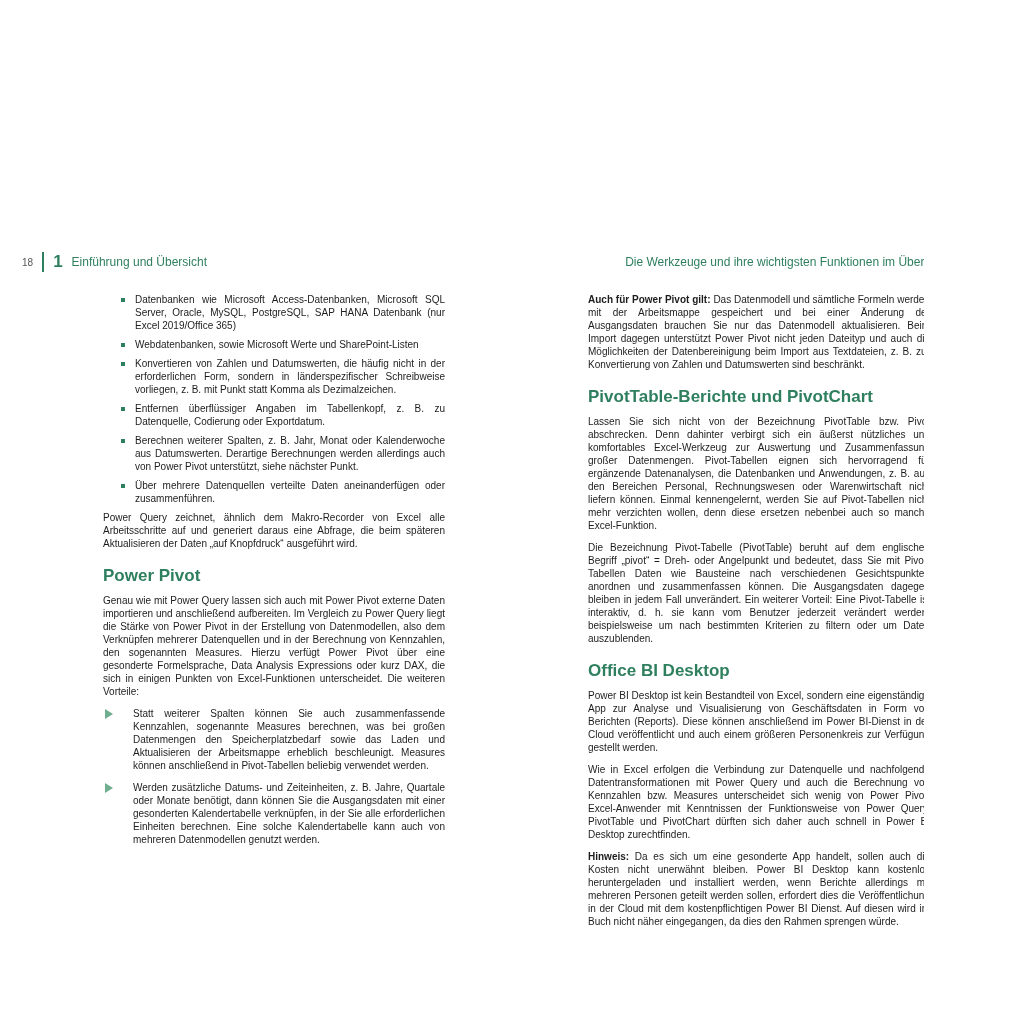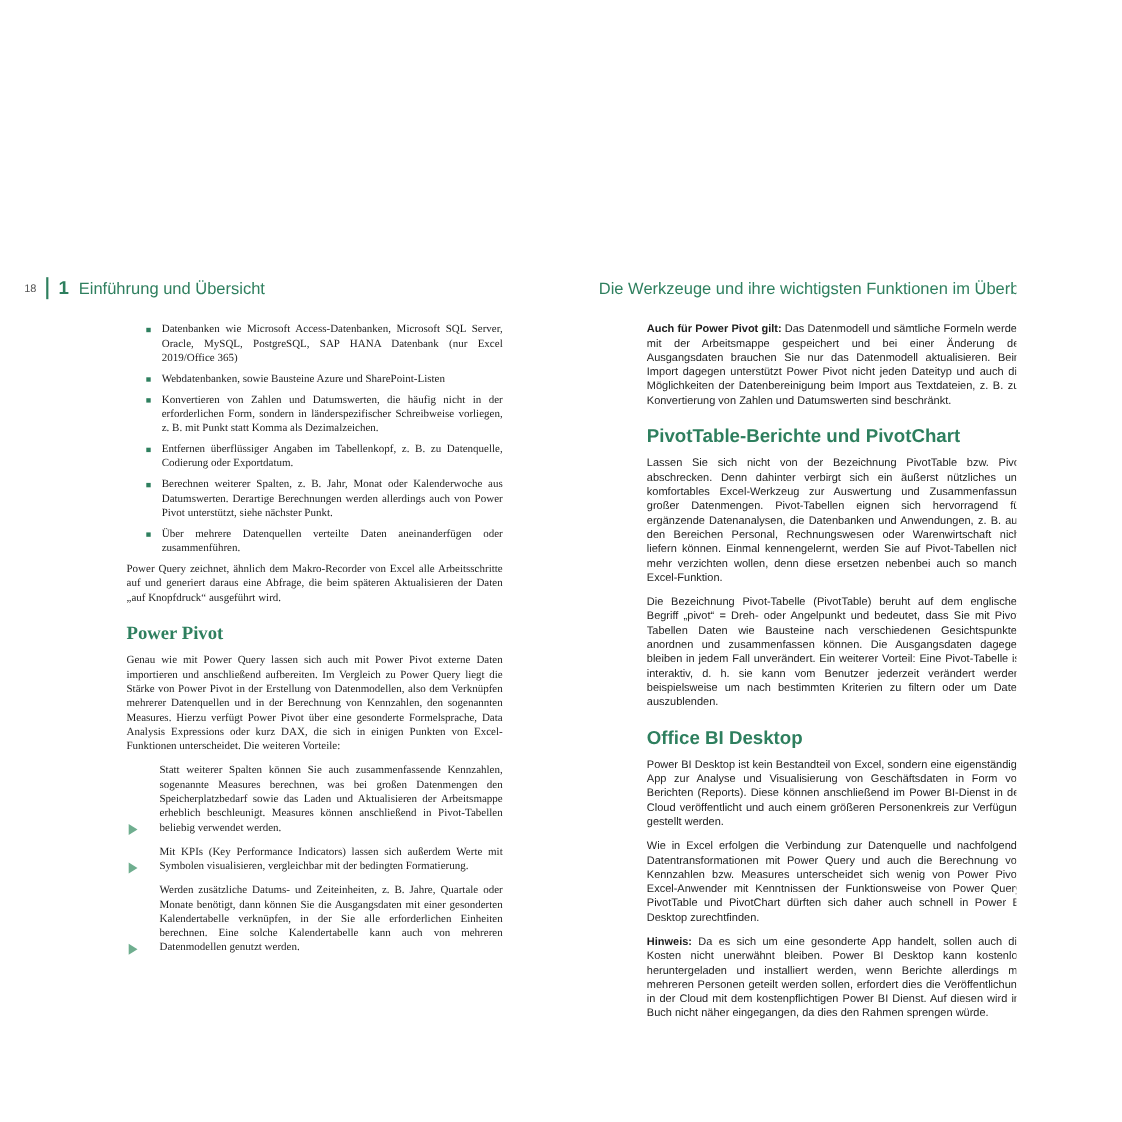--- a/index.html
+++ b/index.html
@@ -13,34 +13,34 @@
     position:relative;width:924px;height:1020px;background:#ffffff;
     font-family:"Liberation Sans", sans-serif;overflow:hidden;margin-top:48px;
   }
   .header{
     position:absolute;top:202px;left:22px;width:976px;height:24px;
     display:flex;justify-content:space-between;align-items:center;
   }
   .hgroup{display:flex;align-items:center;gap:9px;}
   .pagenum{font-size:10px;color:var(--pagenum);}
   .chapnum{font-size:17px;font-weight:bold;color:var(--accent);}
-  .htitle{font-size:15px;color:var(--accent);}
+  .htitle{font-size:12px;color:var(--accent);}
   .hdiv{width:2px;height:20px;background:var(--accent);}
   .col{position:absolute;top:245px;width:342px;}
-  .col-left{left:115px;font-family:Liberation Serif, serif;}
+  .col-left{left:103px;}
   .col-right{left:588px;}
   .para{
     font-size:10px;line-height:13px;color:var(--body);
     text-align:justify;margin:0 0 9px 0;
   }
   .lead{font-weight:bold;}
   .bullet-item{display:flex;margin:0 0 6px 0;padding-left:18px;}
   .sq{flex:0 0 auto;width:4px;height:4px;background:var(--accent);margin:4.5px 10px 0 0;}
   .bullet-text{font-size:10px;line-height:13px;text-align:justify;color:var(--body);flex:1;}
-  .arrow-item{display:flex;margin:0 0 9px 0;align-items:flex-end;}
+  .arrow-item{display:flex;margin:0 0 9px 0;}
   .tri{
     flex:0 0 auto;width:0;height:0;margin:2px 0 0 2px;
     border-left:8px solid var(--arrow);
     border-top:5px solid transparent;border-bottom:5px solid transparent;
   }
   .arrow-text{font-size:10px;line-height:13px;text-align:justify;color:var(--body);flex:1;margin-left:20px;}
   .heading{font-size:17px;font-weight:bold;color:var(--accent);margin:16px 0 8px 0;}
   .list-block{margin:0 0 4px 0;}
 </style>
 </head>
@@ -65,21 +65,21 @@
 
   <div class="col col-left">
 
     <div class="list-block">
       <div class="bullet-item">
         <span class="sq"></span>
         <span class="bullet-text">Datenbanken wie Microsoft Access-Datenbanken, Microsoft SQL Server, Oracle, MySQL, PostgreSQL, SAP HANA Datenbank (nur Excel 2019/Office 365)</span>
       </div>
       <div class="bullet-item">
         <span class="sq"></span>
-        <span class="bullet-text">Webdatenbanken, sowie Bausteine Azure und SharePoint-Listen</span>
+        <span class="bullet-text">Webdatenbanken, sowie Microsoft Werte und SharePoint-Listen</span>
       </div>
     </div>
 
 
     <div class="list-block">
       <div class="bullet-item">
         <span class="sq"></span>
         <span class="bullet-text">Konvertieren von Zahlen und Datumswerten, die häufig nicht in der erforderlichen Form, sondern in länderspezifischer Schreibweise vorliegen, z. B. mit Punkt statt Komma als Dezimalzeichen.</span>
       </div>
       <div class="bullet-item">
@@ -102,24 +102,20 @@
 
     <p class="para">Genau wie mit Power Query lassen sich auch mit Power Pivot externe Daten importieren und anschließend aufbereiten. Im Vergleich zu Power Query liegt die Stärke von Power Pivot in der Erstellung von Datenmodellen, also dem Verknüpfen mehrerer Datenquellen und in der Berechnung von Kennzahlen, den sogenannten Measures. Hierzu verfügt Power Pivot über eine gesonderte Formelsprache, Data Analysis Expressions oder kurz DAX, die sich in einigen Punkten von Excel-Funktionen unterscheidet. Die weiteren Vorteile:</p>
 
     <div class="list-block">
       <div class="arrow-item">
         <span class="tri"></span>
         <span class="arrow-text">Statt weiterer Spalten können Sie auch zusammenfassende Kennzahlen, sogenannte Measures berechnen, was bei großen Datenmengen den Speicherplatzbedarf sowie das Laden und Aktualisieren der Arbeitsmappe erheblich beschleunigt. Measures können anschließend in Pivot-Tabellen beliebig verwendet werden.</span>
       </div>
       <div class="arrow-item">
         <span class="tri"></span>
-        <span class="arrow-text">Mit KPIs (Key Performance Indicators) lassen sich außerdem Werte mit Symbolen visualisieren, vergleichbar mit der bedingten Formatierung.</span>
-      </div>
-      <div class="arrow-item">
-        <span class="tri"></span>
         <span class="arrow-text">Werden zusätzliche Datums- und Zeiteinheiten, z. B. Jahre, Quartale oder Monate benötigt, dann können Sie die Ausgangsdaten mit einer gesonderten Kalendertabelle verknüpfen, in der Sie alle erforderlichen Einheiten berechnen. Eine solche Kalendertabelle kann auch von mehreren Datenmodellen genutzt werden.</span>
       </div>
     </div>
 
   </div>
 
   <div class="col col-right">
 
     <p class="para">
       <span class="lead">Auch für Power Pivot gilt:</span><span> Das Datenmodell und sämtliche Formeln werden mit der Arbeitsmappe gespeichert und bei einer Änderung der Ausgangsdaten brauchen Sie nur das Datenmodell aktualisieren. Beim Import dagegen unterstützt Power Pivot nicht jeden Dateityp und auch die Möglichkeiten der Datenbereinigung beim Import aus Textdateien, z. B. zur Konvertierung von Zahlen und Datumswerten sind beschränkt.</span>

